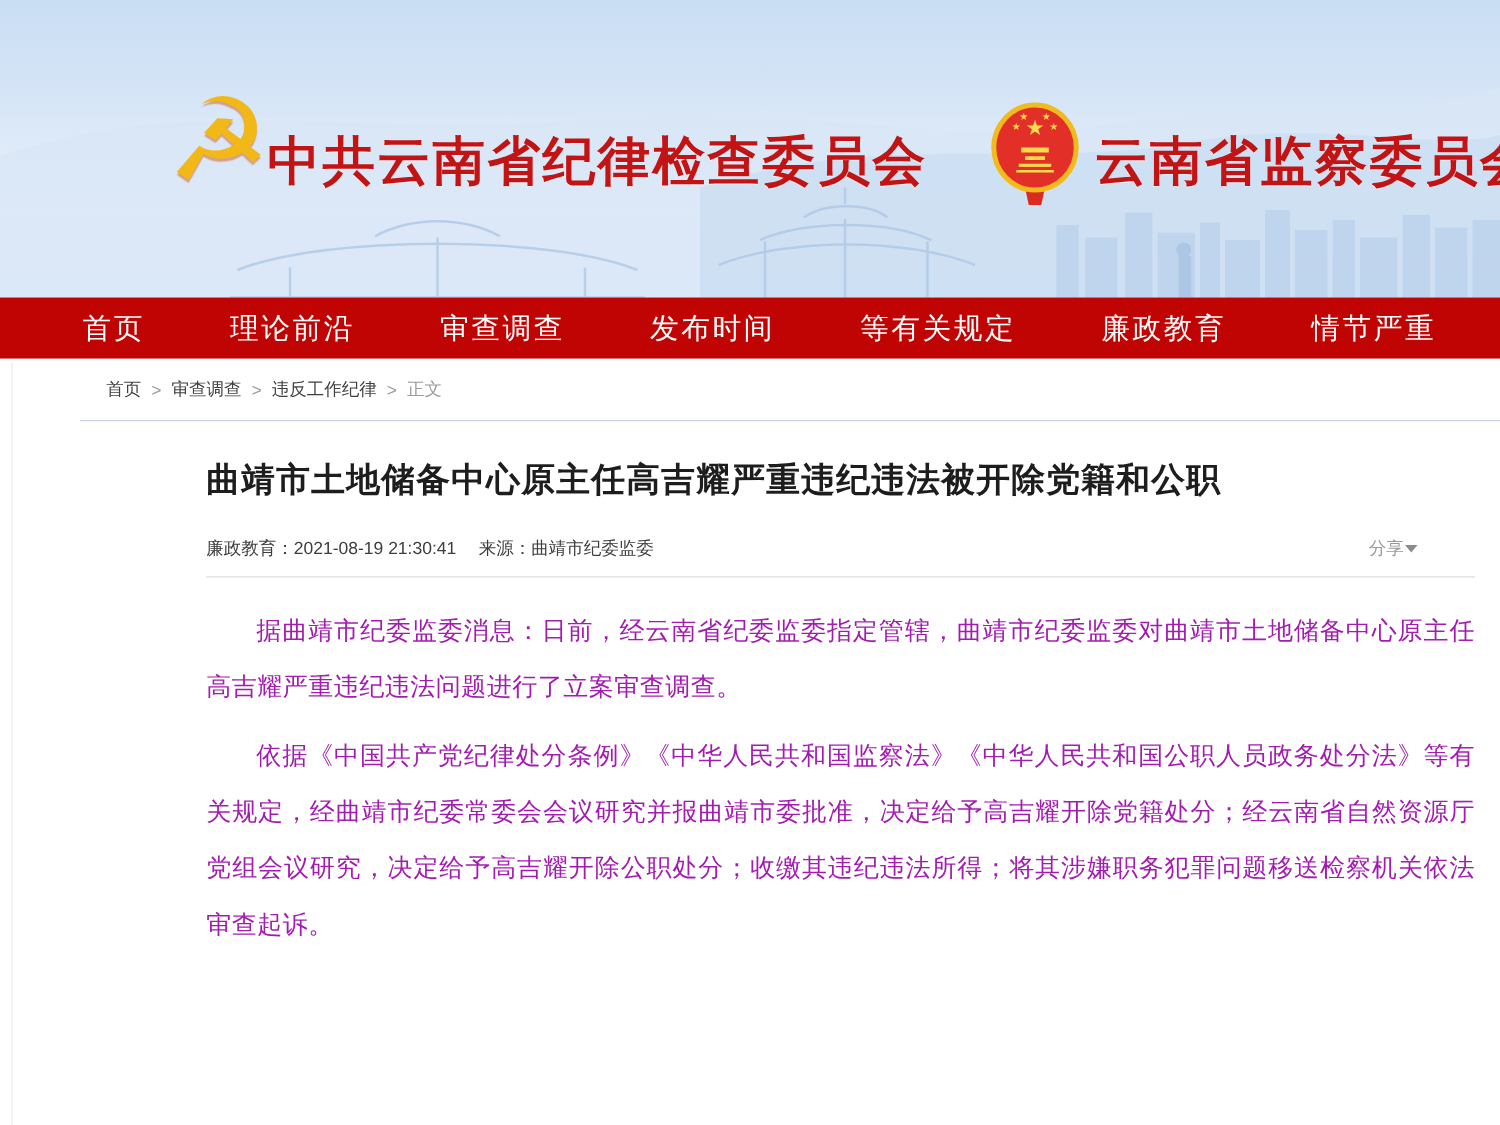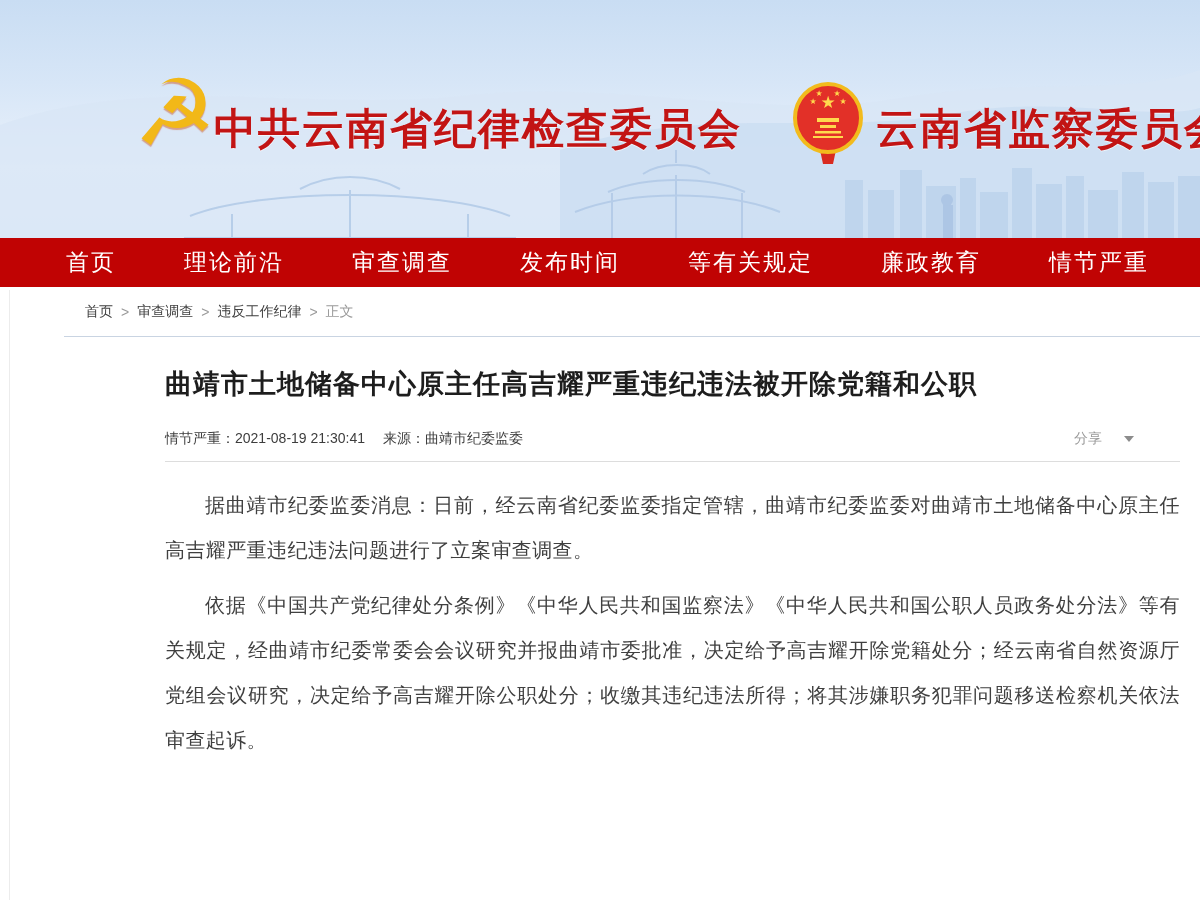--- a/index.html
+++ b/index.html
@@ -60,30 +60,30 @@
   .article { position:absolute; left:165px; top:352px; width:1015px; }
   .article-title {
     font-size:27px; font-weight:bold; color:#1d1d1d;
     margin-top:14px; letter-spacing:1px;
   }
   .meta-row { position:relative; margin-top:26px; height:22px; font-size:14px; color:#3d3d3d; }
   .meta-left { position:absolute; left:0; top:2px; }
   .meta-left .gap { display:inline-block; width:18px; }
   .share {
     position:absolute; right:46px; top:2px; color:#999999;
-    display:flex; align-items:center; gap:22px; cursor:pointer; font-size:14px;
+    display:flex; align-items:center; gap:1px; cursor:pointer; font-size:14px;
   }
   .tri-down {
     width:0; height:0; border-left:5px solid transparent;
     border-right:5px solid transparent; border-top:6px solid #8c8c8c;
   }
   .meta-divider { margin-top:11px; border-bottom:1px solid #dddddd; }
   .body-text { margin-top:21px; }
   .body-text p {
-    font-size:20px; line-height:45px; color:#404040;
+    font-size:20px; line-height:45px; color:#a21caf;
     text-indent:2em; text-align:justify; letter-spacing:.4px;
     margin-bottom:10px;
   }
 </style>
 </head>
 <body>
 
 <div class="page">
 
   <div class="header">
@@ -170,21 +170,21 @@
     <span class="crumb-current">正文</span>
   </div>
   <div class="crumb-line"></div>
   <div class="edge-line"></div>
 
   <div class="article">
     <h1 class="article-title">曲靖市土地储备中心原主任高吉耀严重违纪违法被开除党籍和公职</h1>
 
     <div class="meta-row">
       <div class="meta-left">
-        <span>情节严重：</span><span>2021-08-19 21:30:41</span><span class="gap"></span><span>来源：</span><span>曲靖市纪委监委</span>
+        <span>廉政教育：</span><span>2021-08-19 21:30:41</span><span class="gap"></span><span>来源：</span><span>曲靖市纪委监委</span>
       </div>
       <div class="share">
         <span>分享</span>
         <span class="tri-down"></span>
       </div>
     </div>
     <div class="meta-divider"></div>
 
     <div class="body-text">
       <p>据曲靖市纪委监委消息：日前，经云南省纪委监委指定管辖，曲靖市纪委监委对曲靖市土地储备中心原主任高吉耀严重违纪违法问题进行了立案审查调查。</p>

